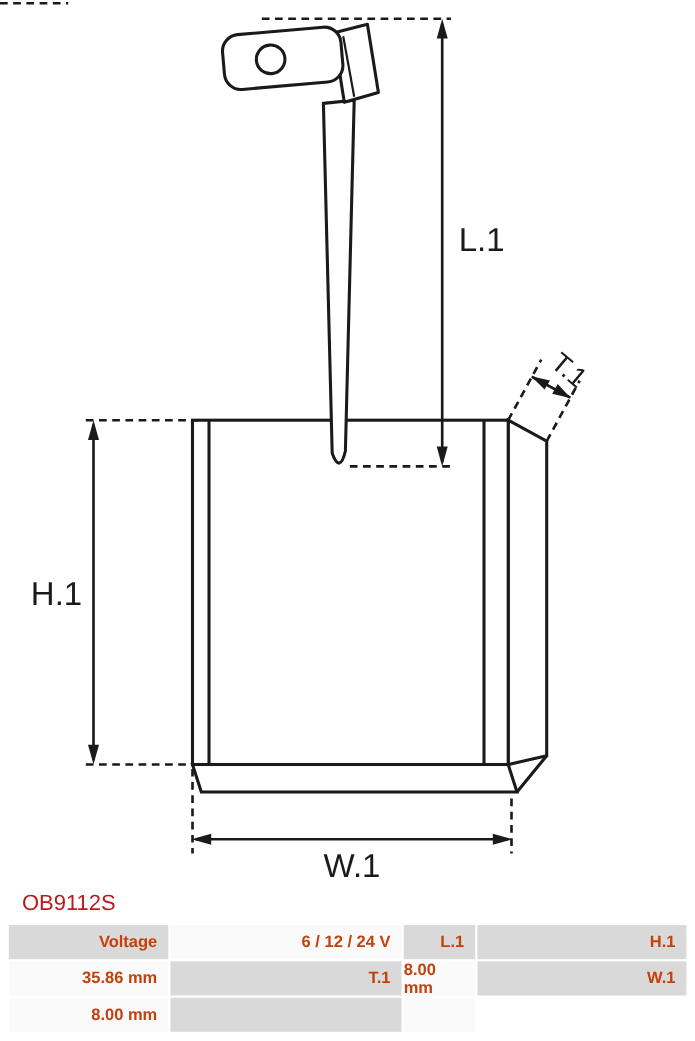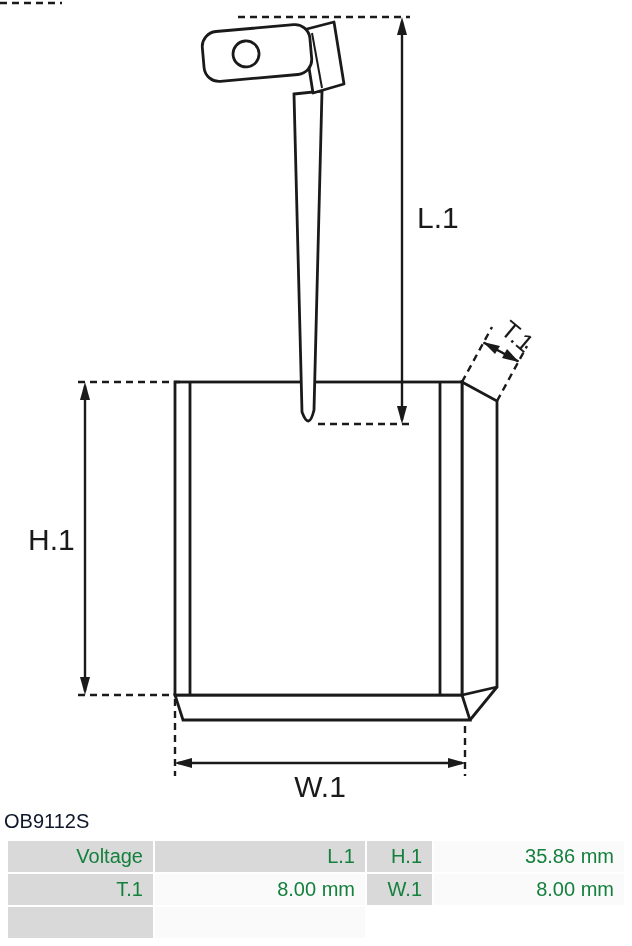--- a/index.html
+++ b/index.html
@@ -11,35 +11,35 @@
   }
   .page { position: relative; width: 632px; height: 718px; background: #ffffff; border-radius: 11px; }
   svg { display: block; }
   svg text {
     font-family: "Liberation Sans", sans-serif;
     fill: #1a1a1a;
   }
   .dim-label { font-size: 30px; }
   .dim-label-small { font-size: 25px; }
   .part-number {
-    position: absolute; left: 4px; top: 810px;
-    font-size: 20px; color: #0f172a; font-weight: 400;
+    position: absolute; left: 20px; top: 810px;
+    font-size: 20px; color: #b91c1c; font-weight: 400;
   }
   .spec-table {
     position: absolute; left: 8px; top: 841px; width: 616px;
     display: grid;
     grid-template-columns: 145px 210px 65px 190px;
     gap: 2px;
     background: #ffffff;
   }
   .cell {
     height: 31px;
     display: flex; align-items: center; justify-content: flex-end;
     padding-right: 10px;
-    font-size: 20px; color: #15803d;
+    font-size: 15px; color: #c2410c; font-weight: bold;
   }
   .lbl { background: #d9d9d9; }
   .val { background: #fafafa; }
 </style>
 </head>
 <body>
 
 <div class="page">
 
   <svg width="632" height="806" viewBox="0 0 632 806">
@@ -99,20 +99,21 @@
     <text class="dim-label" x="28" y="550">H.1</text>
     <text class="dim-label" x="320" y="797" text-anchor="middle">W.1</text>
     <text class="dim-label-small" transform="translate(512,343) rotate(40)" text-anchor="middle">T.1</text>
   </svg>
 
   <div class="part-number">OB9112S</div>
 
   <div class="spec-table">
 
     <div class="cell lbl">Voltage</div>
+    <div class="cell val">6 / 12 / 24 V</div>
     <div class="cell lbl">L.1</div>
 
     <div class="cell lbl">H.1</div>
     <div class="cell val">35.86 mm</div>
     <div class="cell lbl">T.1</div>
     <div class="cell val">8.00 mm</div>
 
     <div class="cell lbl">W.1</div>
     <div class="cell val">8.00 mm</div>
     <div class="cell lbl"></div>

